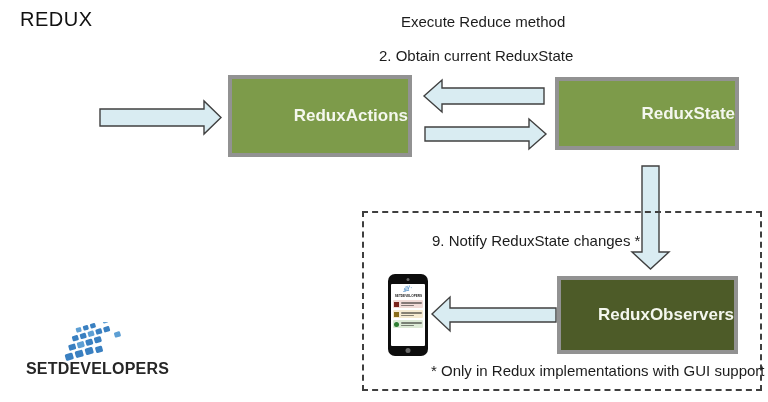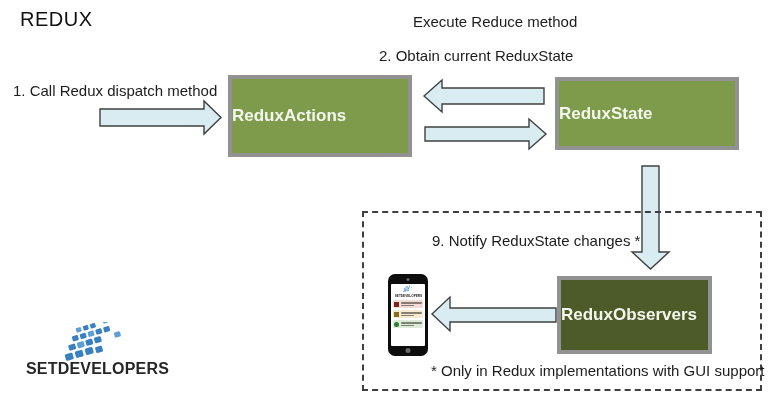--- a/index.html
+++ b/index.html
@@ -4,21 +4,21 @@
 <style>
   html,body{margin:0;padding:0;background:#fff;}
   #stage{
     position:relative;width:768px;height:402px;background:#fff;overflow:hidden;
     font-family:"Liberation Sans",sans-serif;color:var(--text,#1c1c1c);
   }
   .abs{position:absolute;}
   .lbl{font-size:15px;white-space:nowrap;color:var(--text,#1c1c1c);}
   .title{font-size:20px;font-weight:normal;letter-spacing:.5px;color:#111;}
   .node{
-    position:absolute;display:flex;align-items:center;justify-content:flex-start;
+    position:absolute;display:flex;align-items:center;justify-content:flex-end;
     border:4px solid var(--node-border,#919191);box-sizing:border-box;
     font-weight:bold;font-size:17px;color:var(--node-text,#f4f7ee);
   }
   .node.light{background:var(--node-green,#7d9b4a);}
   .node.dark{background:var(--node-dark-green,#4d5b28);}
   #arrow-layer{position:absolute;left:0;top:0;pointer-events:none;}
   .arrow{fill:var(--arrow-fill,#d9ecf2);stroke:var(--arrow-stroke,#404040);stroke-width:1.4;stroke-linejoin:miter;}
   .dashed-box{
     position:absolute;left:362px;top:211px;width:400px;height:180px;
     border:2px dashed var(--dashed-border,#3f3f3f);box-sizing:border-box;background:transparent;
@@ -56,33 +56,32 @@
     <polygon class="arrow" points="100,109 204,109 204,101 221,117.5 204,134 204,126 100,126"></polygon>
     <polygon class="arrow" points="544,88 442,88 442,80 424,96 442,112 442,104 544,104"></polygon>
     <polygon class="arrow" points="425,127 529,127 529,119 546,134 529,149 529,141 425,141"></polygon>
     <polygon class="arrow" points="642,166 659,166 659,252 669,252 650.5,269 632,252 642,252"></polygon>
     <polygon class="arrow" points="556,308 450,308 450,297 432,314 450,331 450,322 556,322"></polygon>
   </svg>
 
   <div class="dashed-box"></div>
 
   <div class="abs title" style="left:20px;top:8px;">REDUX</div>
-  <div class="abs lbl" style="left:413px;top:13px;">Execute Reduce method</div>
+  <div class="abs lbl" style="left:401px;top:13px;">Execute Reduce method</div>
   <div class="abs lbl" style="left:379px;top:47px;">2. Obtain current ReduxState</div>
-  <div class="abs lbl" style="left:13px;top:82px;">1. Call Redux dispatch method</div>
   <div class="abs lbl" style="left:432px;top:232px;">9. Notify ReduxState changes *</div>
   <div class="abs lbl" style="left:431px;top:362px;">* Only in Redux implementations with GUI support</div>
 
   <div class="node light" style="left:228px;top:75px;width:184px;height:82px;">
     <span>ReduxActions</span>
   </div>
   <div class="node light" style="left:555px;top:77px;width:184px;height:73px;">
     <span>ReduxState</span>
   </div>
-  <div class="node dark" style="left:557px;top:276px;width:155px;height:78px;">
+  <div class="node dark" style="left:557px;top:276px;width:181px;height:78px;">
     <span>ReduxObservers</span>
   </div>
 
   <div class="phone">
     <div class="phone-camera"></div>
     <div class="phone-screen">
       <div class="phone-logo">
         <svg width="14" height="9" viewBox="0 0 60 40">
           <g transform="rotate(-18 30 20)">
             <g transform="translate(6 4)">

